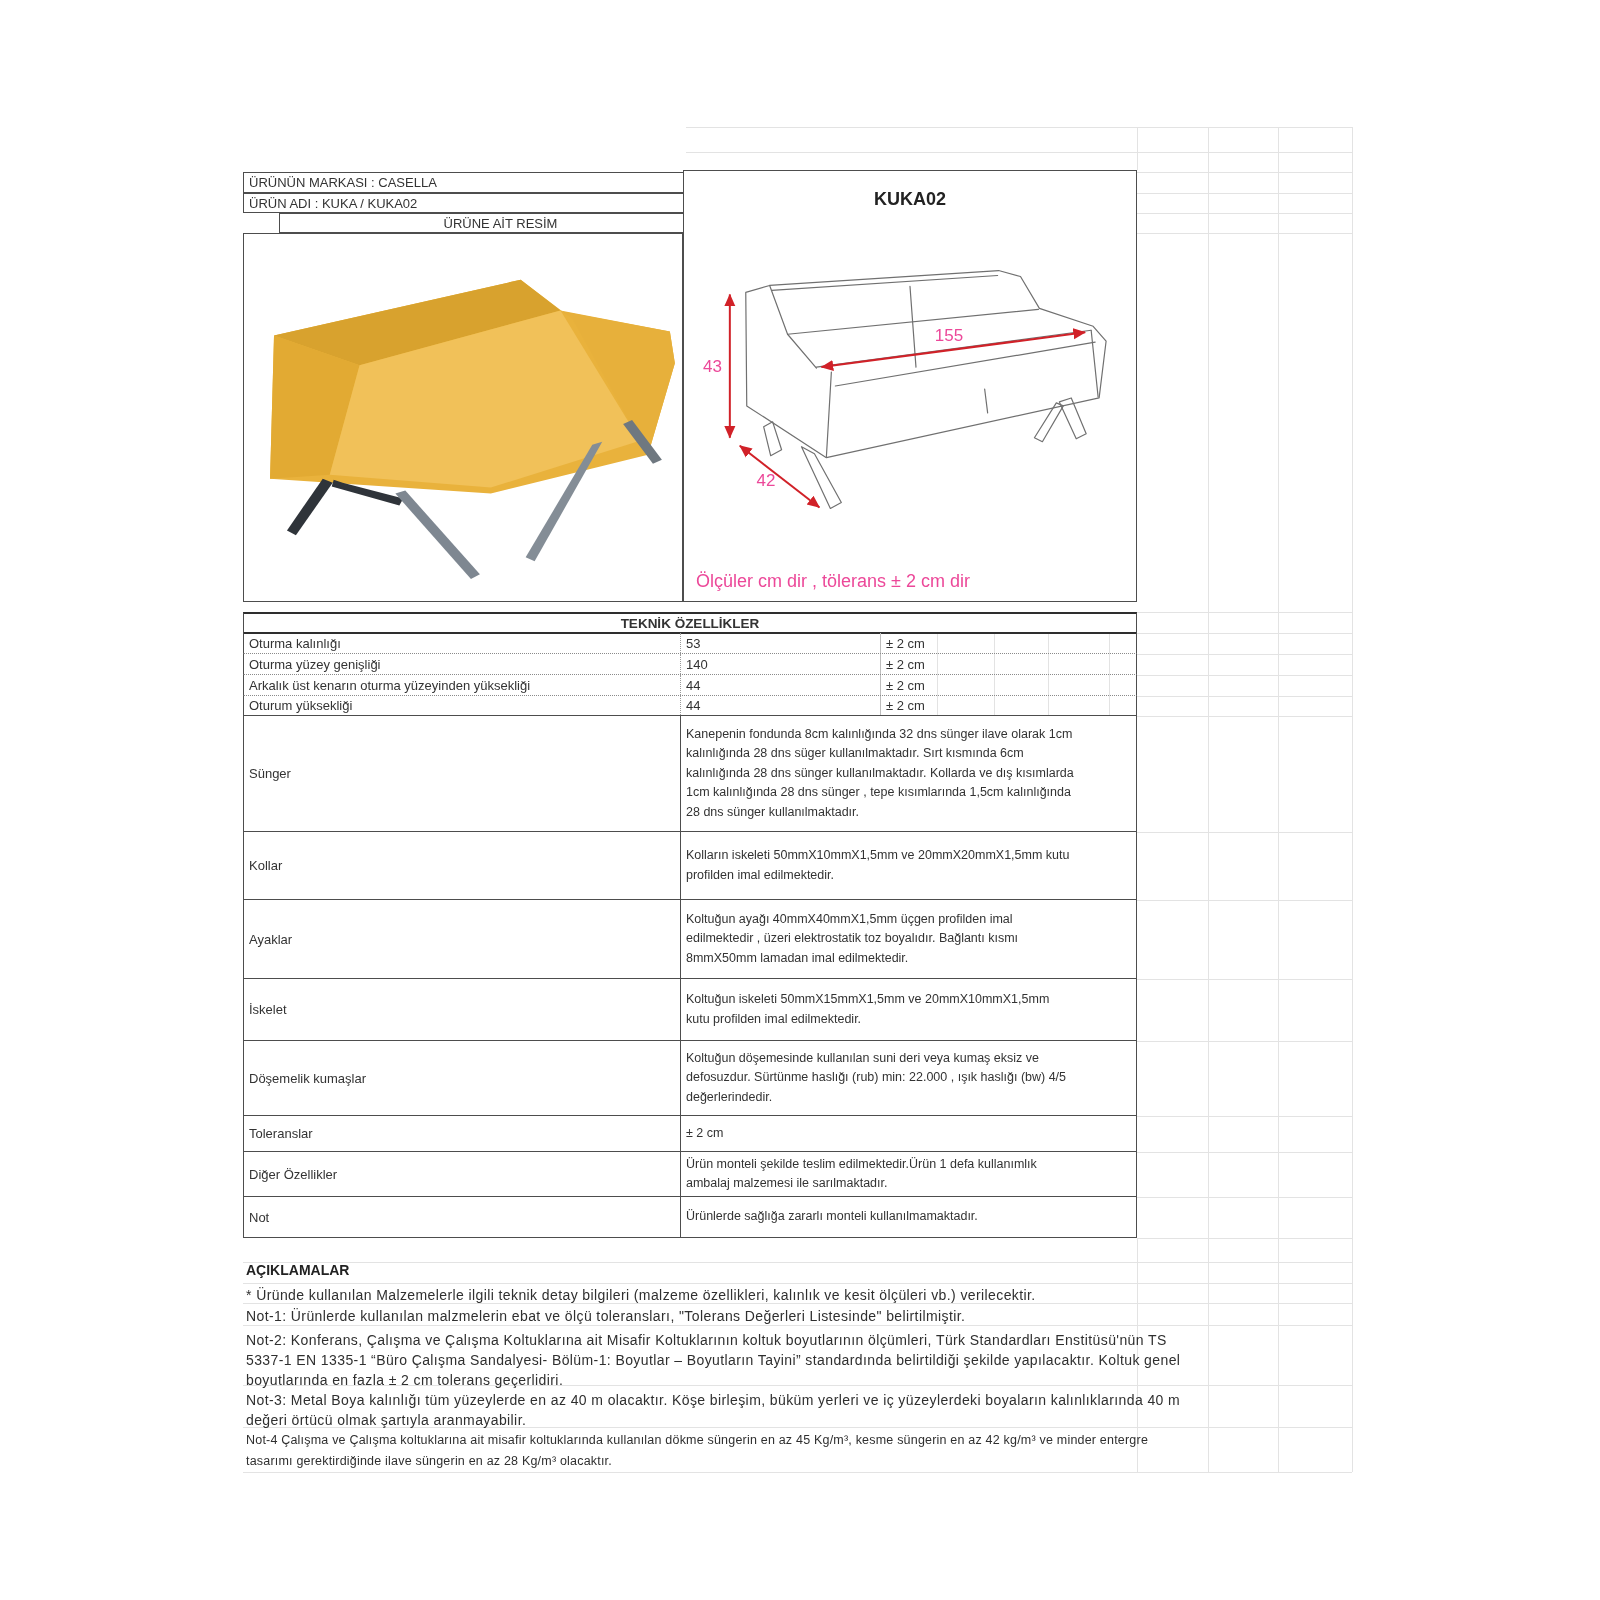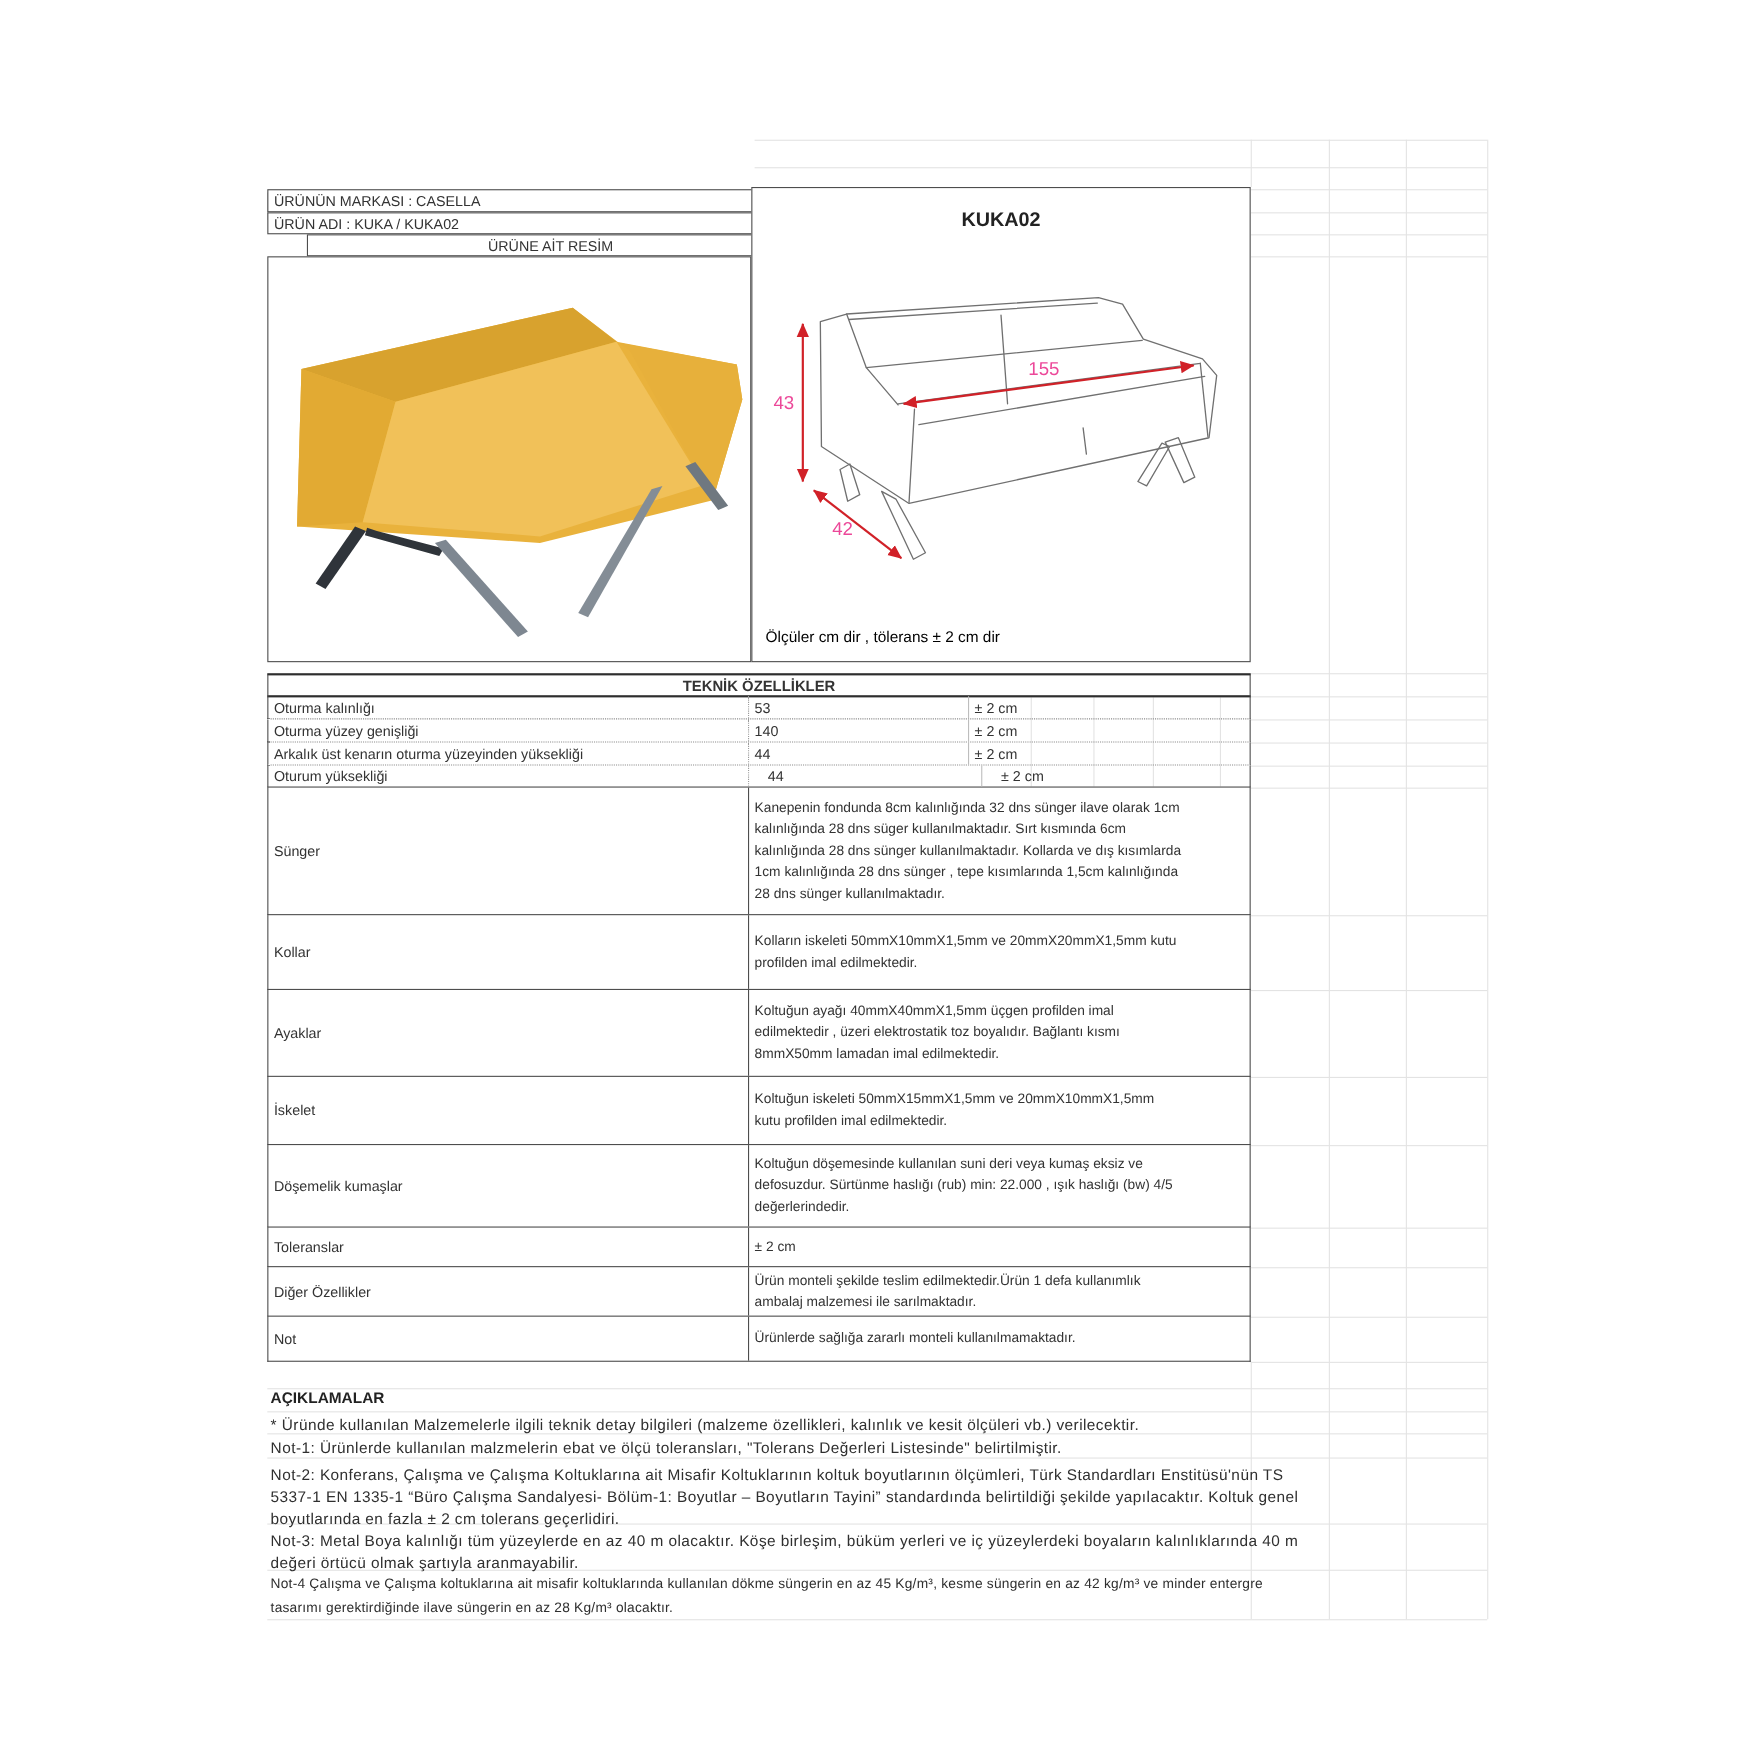--- a/index.html
+++ b/index.html
@@ -14,34 +14,34 @@
   .bold{font-weight:bold;margin-top:48px;}
   .center{justify-content:center;padding-left:0;margin-left:36px;}
   
   .secheader{position:absolute;left:243px;width:894px;box-sizing:border-box;background:#fff;
        border:1px solid #4d4d4d;border-top:2px solid #2e2e2e;border-bottom:2px solid #2e2e2e;
        font-weight:bold;font-size:13.5px;display:flex;align-items:center;justify-content:center;}
   .row{position:absolute;left:243px;width:894px;box-sizing:border-box;display:flex;
        border-left:1px solid #4d4d4d;border-right:1px solid #4d4d4d;}
   .row .c{box-sizing:border-box;display:flex;align-items:center;font-size:13px;}
   .mrow{border-bottom:1px dotted #8b8b8b;}
-  .mrow-last{border-bottom:1px solid #4d4d4d;gap:12px;}
+  .mrow-last{border-bottom:1px solid #4d4d4d;}
   .mrow .lab,.mrow-last .lab{width:437px;border-right:1px dotted #9a9a9a;padding-left:5px;}
   .mrow .val,.mrow-last .val{width:200px;border-right:1px solid #bdbdbd;padding-left:5px;}
   .mrow .tol,.mrow-last .tol{flex:1;padding-left:5px;}
   .drow{border-bottom:1px solid #4d4d4d;}
   .drow .lab{width:437px;border-right:1px solid #4d4d4d;padding-left:5px;}
   .drow .txt{flex:1;padding-left:5px;padding-right:4px;font-size:12.5px;line-height:19.5px;
        white-space:pre-line;align-items:center;display:flex;}
   
   .drawbox{position:absolute;left:683px;top:170px;width:454px;height:432px;box-sizing:border-box;
        border:1px solid #4d4d4d;background:#fff;}
   .dlabel{position:absolute;font-size:17px;color:#ec4899;}
   .dmodel{position:absolute;left:0;top:18px;width:100%;text-align:center;font-size:18px;font-weight:bold;color:#222;}
-  .dnote{position:absolute;left:12px;top:400px;font-size:14px;color:#000000;}
+  .dnote{position:absolute;left:12px;top:400px;font-size:18px;color:#ec4899;}
   
   .imgbox{position:absolute;left:243px;top:233px;width:440px;height:369px;box-sizing:border-box;
        border:1px solid #4d4d4d;background:#fff;}
   
   .notes-title{position:absolute;left:246px;top:1262px;font-size:14px;font-weight:bold;color:#222;}
   .note{position:absolute;left:246px;width:1320px;font-size:14px;line-height:20px;
        letter-spacing:0.4px;white-space:pre-line;color:#2f2f2f;}
   .note.small{font-size:12.5px;letter-spacing:0.2px;line-height:21px;}
 </style>
 </head>

